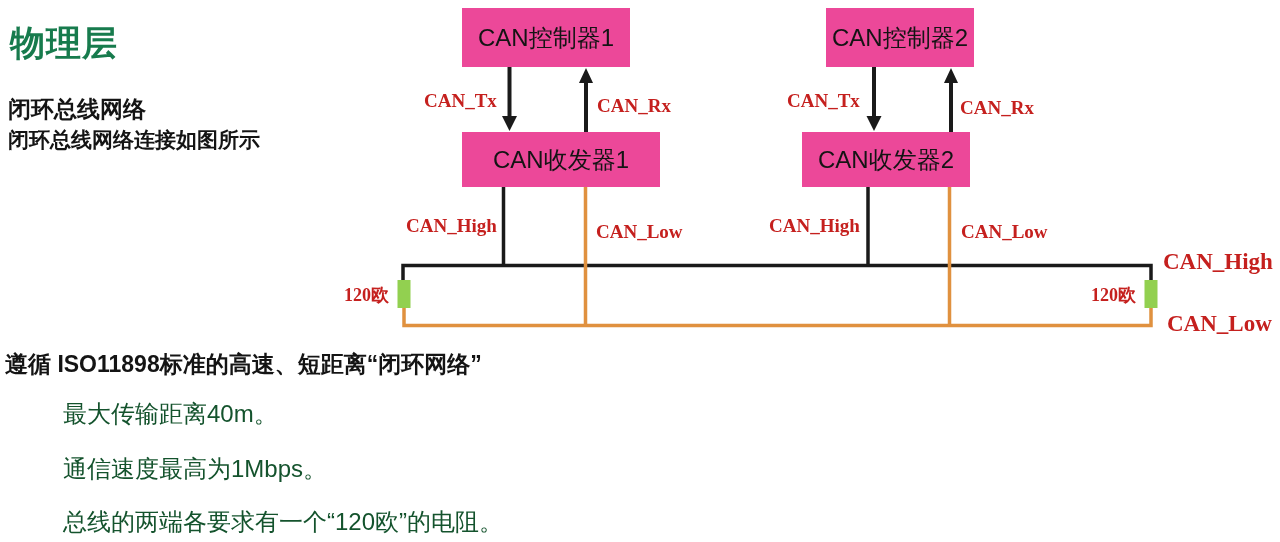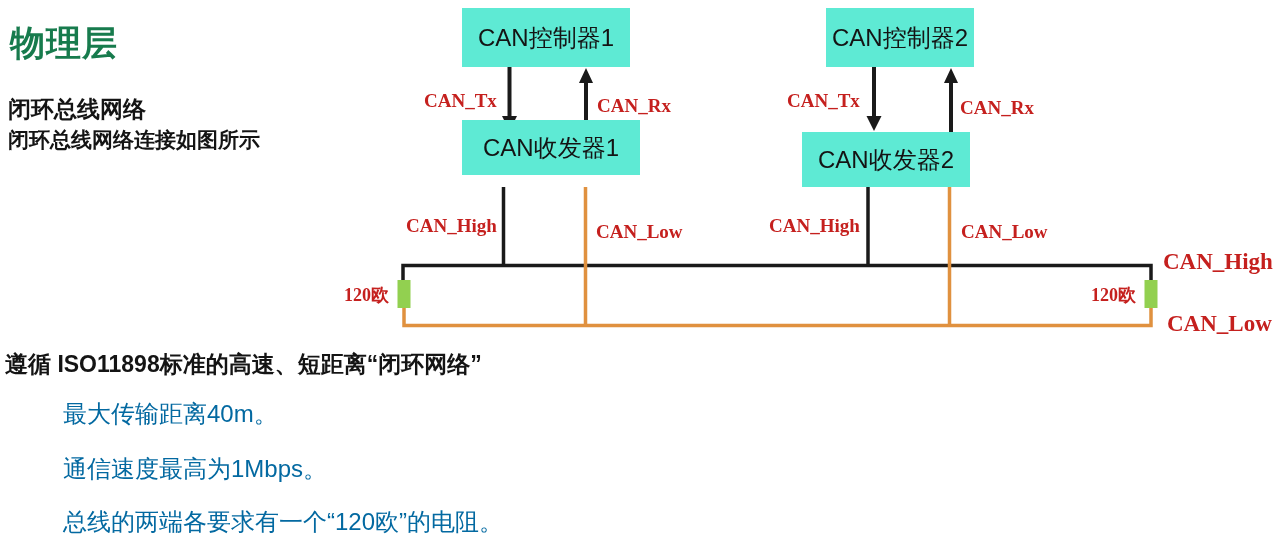--- a/index.html
+++ b/index.html
@@ -7,27 +7,27 @@
     position:relative;width:1280px;height:542px;background:#ffffff;overflow:hidden;
     font-family:"Liberation Sans","DejaVu Sans",sans-serif;
   }
   .page-title{
     position:absolute;left:10px;top:20px;font-size:35px;font-weight:bold;
     color:#177b4d;letter-spacing:1px;white-space:nowrap;
   }
   .sub1{position:absolute;left:8px;top:94px;font-size:23px;font-weight:bold;color:#141414;white-space:nowrap;}
   .sub2{position:absolute;left:8px;top:126px;font-size:21px;font-weight:bold;color:#141414;white-space:nowrap;}
   .node{
-    position:absolute;background:#5eead4;color:#141414;
+    position:absolute;background:#ec4899;color:#141414;
     display:flex;align-items:center;justify-content:center;
     font-size:24px;white-space:nowrap;
   }
   #controller1{left:462px;top:8px;width:168px;height:59px;}
   #controller2{left:826px;top:8px;width:148px;height:59px;}
-  #transceiver1{left:462px;top:120px;width:178px;height:55px;}
+  #transceiver1{left:462px;top:132px;width:198px;height:55px;}
   #transceiver2{left:802px;top:132px;width:168px;height:55px;}
   .wires{position:absolute;left:0;top:0;}
   .sig{
     position:absolute;color:#c5201e;font-family:"Liberation Serif","DejaVu Serif",serif;
     font-weight:bold;font-size:19px;white-space:nowrap;text-align:center;
   }
   #lbl-tx1{left:424px;top:90px;}
   #lbl-rx1{left:597px;top:95px;}
   #lbl-tx2{left:787px;top:90px;}
   #lbl-rx2{left:960px;top:97px;}
@@ -36,21 +36,21 @@
   #lbl-high2{left:769px;top:215px;}
   #lbl-low2{left:961px;top:221px;}
   #lbl-ohm-left{left:344px;top:283px;font-size:18px;}
   #lbl-ohm-right{left:1091px;top:283px;font-size:18px;}
   #lbl-bus-high{left:1163px;top:249px;font-size:23px;}
   #lbl-bus-low{left:1167px;top:311px;font-size:23px;}
   .notes-heading{
     position:absolute;left:5px;top:349px;font-size:23px;font-weight:bold;
     color:#141414;white-space:nowrap;
   }
-  .note{position:absolute;left:63px;font-size:24px;color:#0369a1;white-space:nowrap;}
+  .note{position:absolute;left:63px;font-size:24px;color:#14532d;white-space:nowrap;}
   #note1{top:398px;}
   #note2{top:453px;}
   #note3{top:506px;}
 </style>
 </head>
 <body>
 
 <div class="stage">
 
   <div class="page-title">物理层</div>

